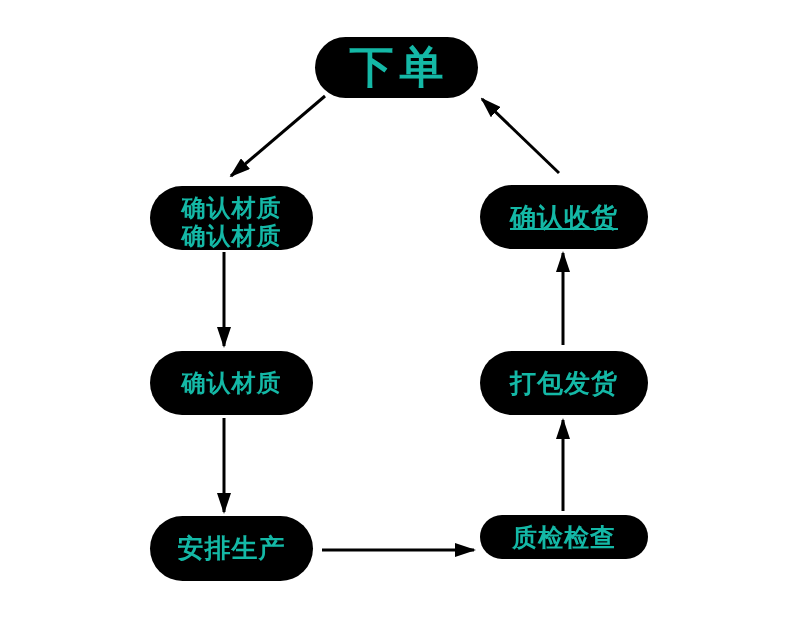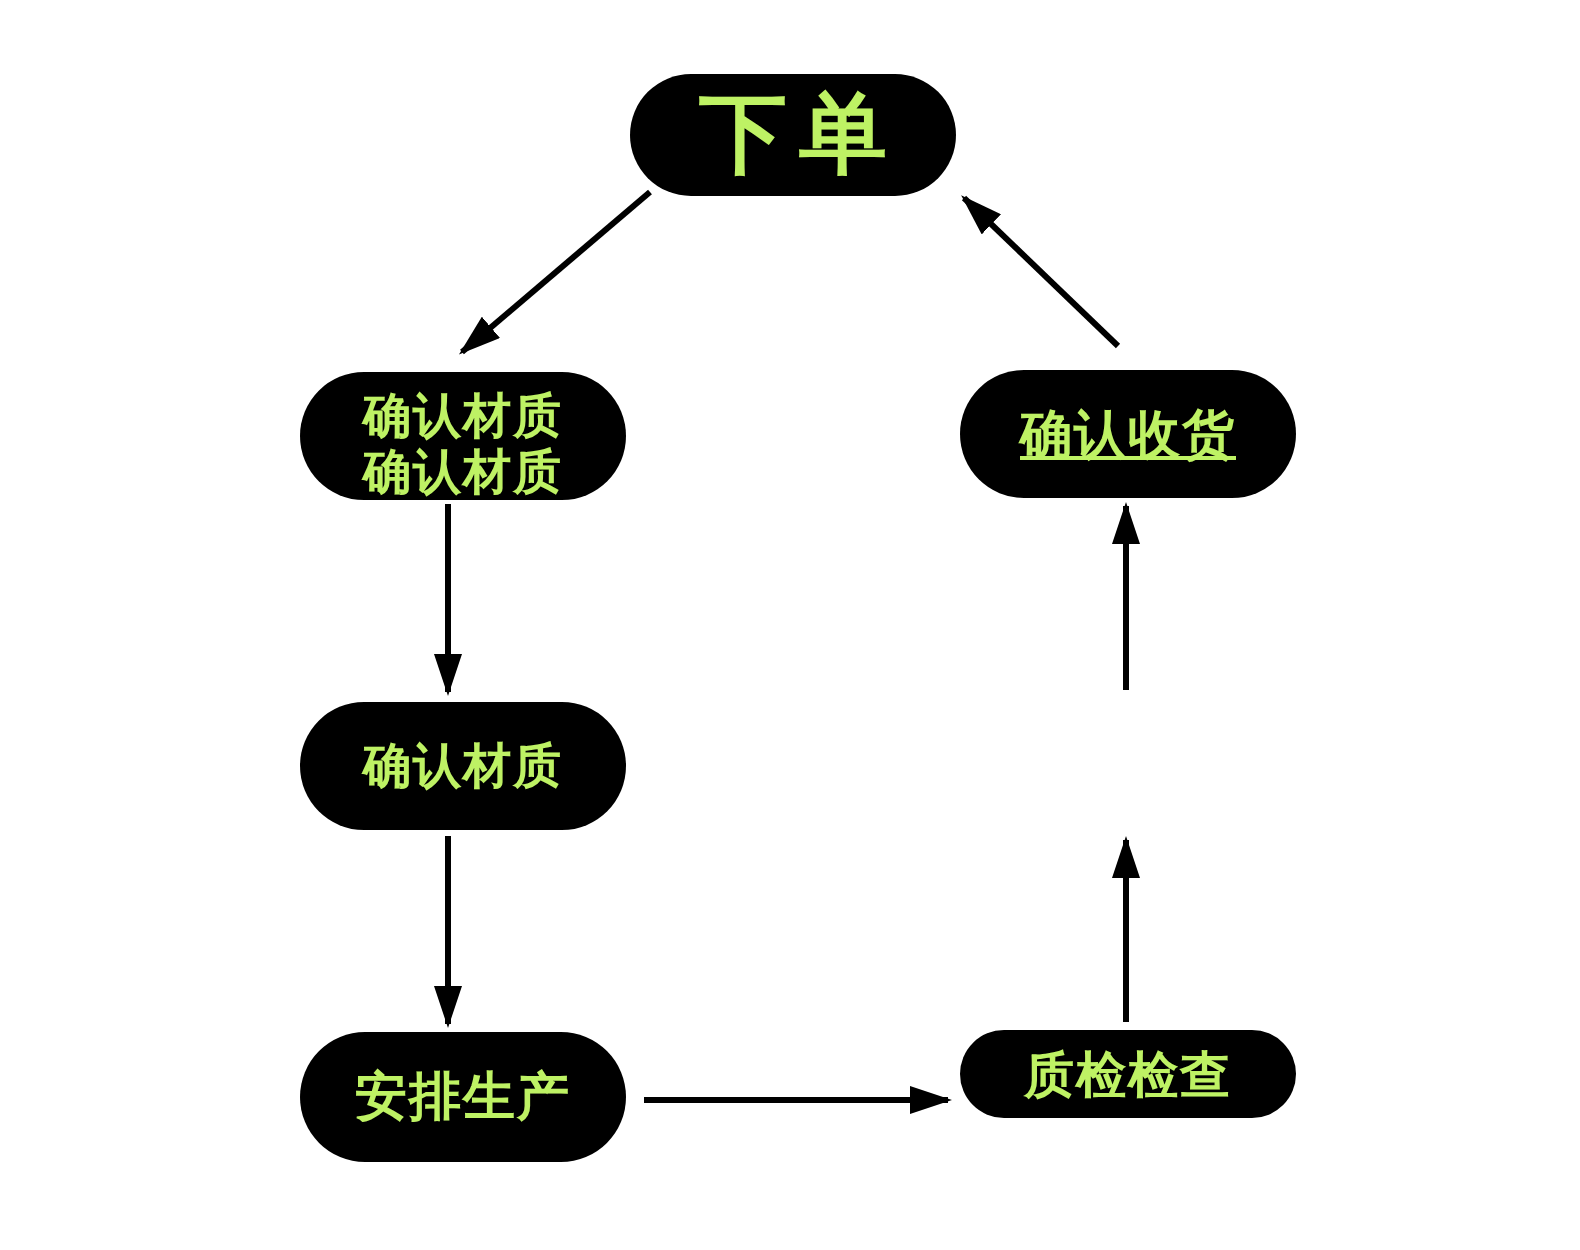--- a/index.html
+++ b/index.html
@@ -22,21 +22,21 @@
     width: 790px;
     height: 625px;
   }
   #edge-layer line {
     stroke: #000000;
     stroke-width: 3;
   }
   .node {
     position: absolute;
     background: #000000;
-    color: #bef264;
+    color: #14b8a6;
     border-radius: 33px;
     display: flex;
     flex-direction: column;
     align-items: center;
     justify-content: center;
     text-align: center;
     font-weight: bold;
     box-sizing: border-box;
   }
   .node span { display: block; white-space: nowrap; }
@@ -89,18 +89,21 @@
   </div>
 
   <div class="node n-arrange-production">
     <span>安排生产</span>
   </div>
 
   <div class="node n-confirm-receipt">
     <span>确认收货</span>
   </div>
 
+  <div class="node n-pack-ship">
+    <span>打包发货</span>
+  </div>
 
   <div class="node n-quality-inspection">
     <span>质检检查</span>
   </div>
 
 </div>
 
 </body></html>

